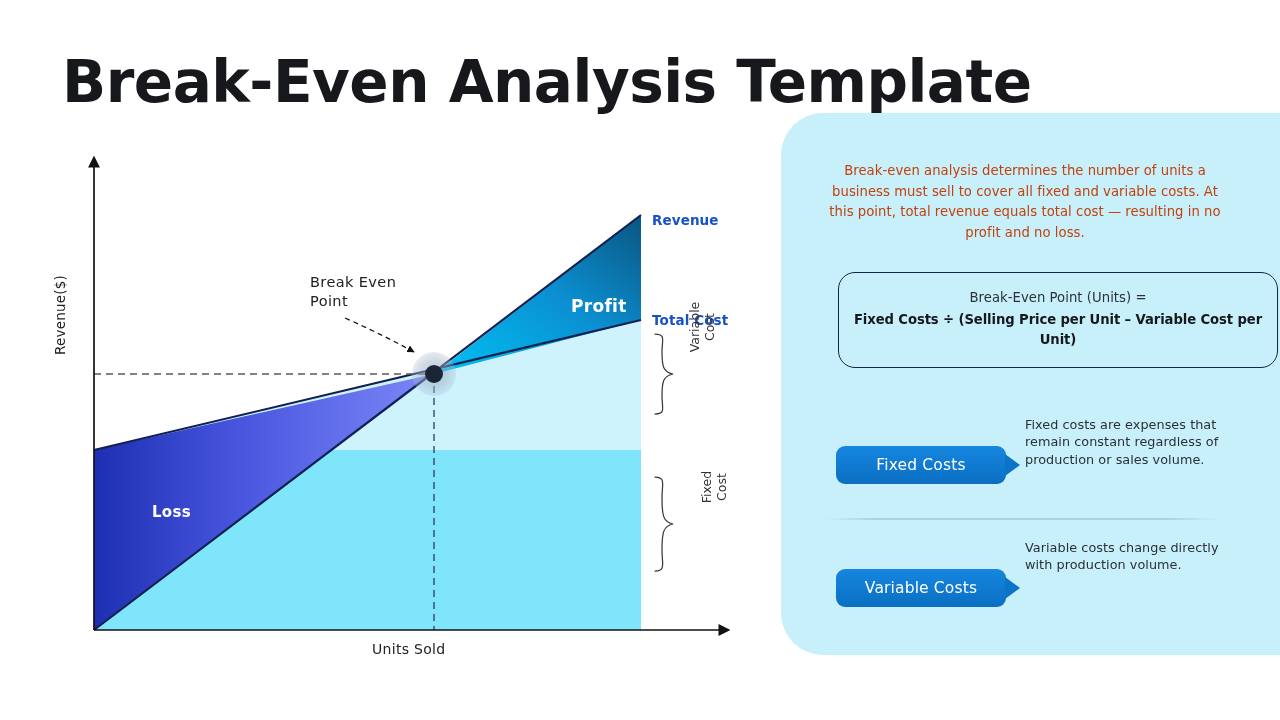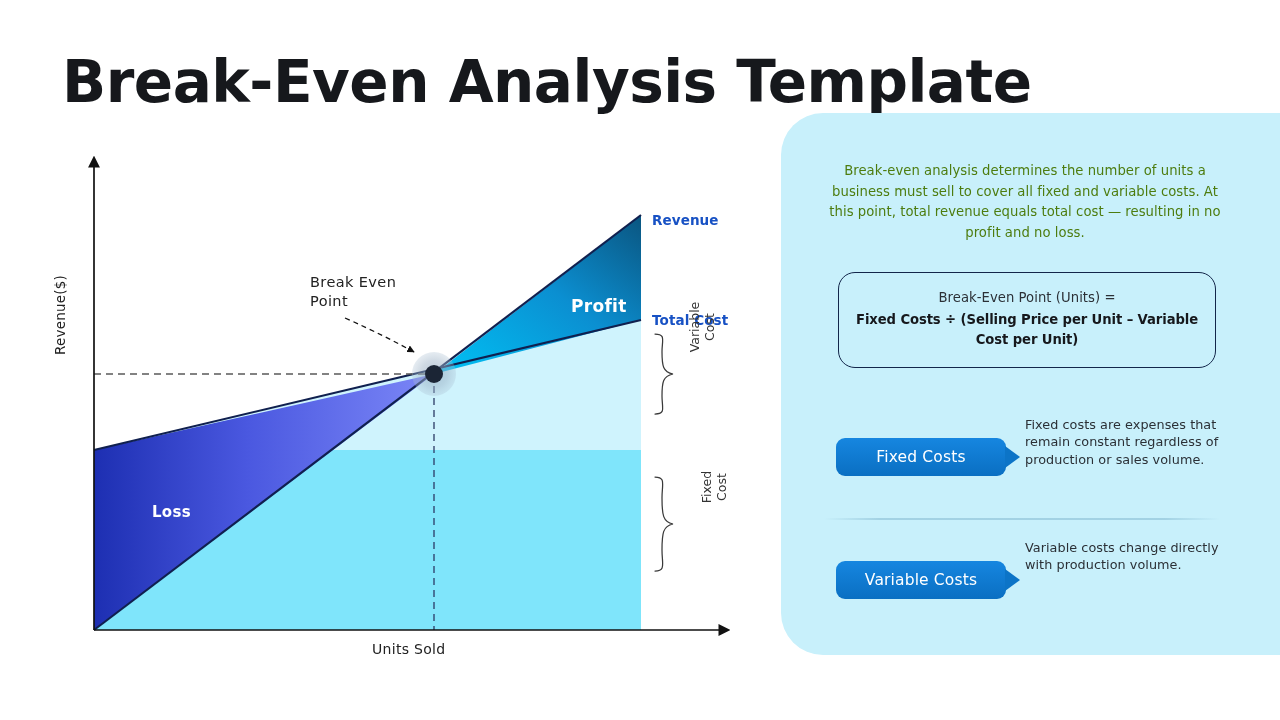--- a/index.html
+++ b/index.html
@@ -142,28 +142,28 @@
     border-radius: 42px 0 0 42px;
   }
   #intro-text {
     position: absolute;
     left: 46px;
     top: 48px;
     width: 396px;
     font-size: 13.2px;
     line-height: 20.6px;
     text-align: center;
-    color: #4d7c0f;
+    color: #c2410c;
     letter-spacing: 0.05px;
   }
   #formula-box {
     position: absolute;
     left: 57px;
     top: 159px;
-    width: 378px;
+    width: 440px;
     height: 96px;
     border: 1.6px solid #13264a;
     border-radius: 17px;
     box-sizing: border-box;
     display: flex;
     flex-direction: column;
     align-items: center;
     justify-content: center;
     padding: 0 12px;
   }
@@ -183,21 +183,21 @@
     letter-spacing: -0.1px;
   }
 
   .cost-block { position: absolute; }
   #fixed-cost-block { left: 0; top: 317px; }
   #variable-cost-block { left: 0; top: 440px; }
 
   .cost-badge {
     position: absolute;
     left: 55px;
-    top: 8px;
+    top: 16px;
     height: 38px;
     min-width: 126px;
     padding: 0 22px;
     background: linear-gradient(180deg, #1686e0 0%, #0a6fc2 100%);
     border-radius: 9px;
     display: flex;
     align-items: center;
     justify-content: center;
     color: #ffffff;
     font-size: 15.5px;

